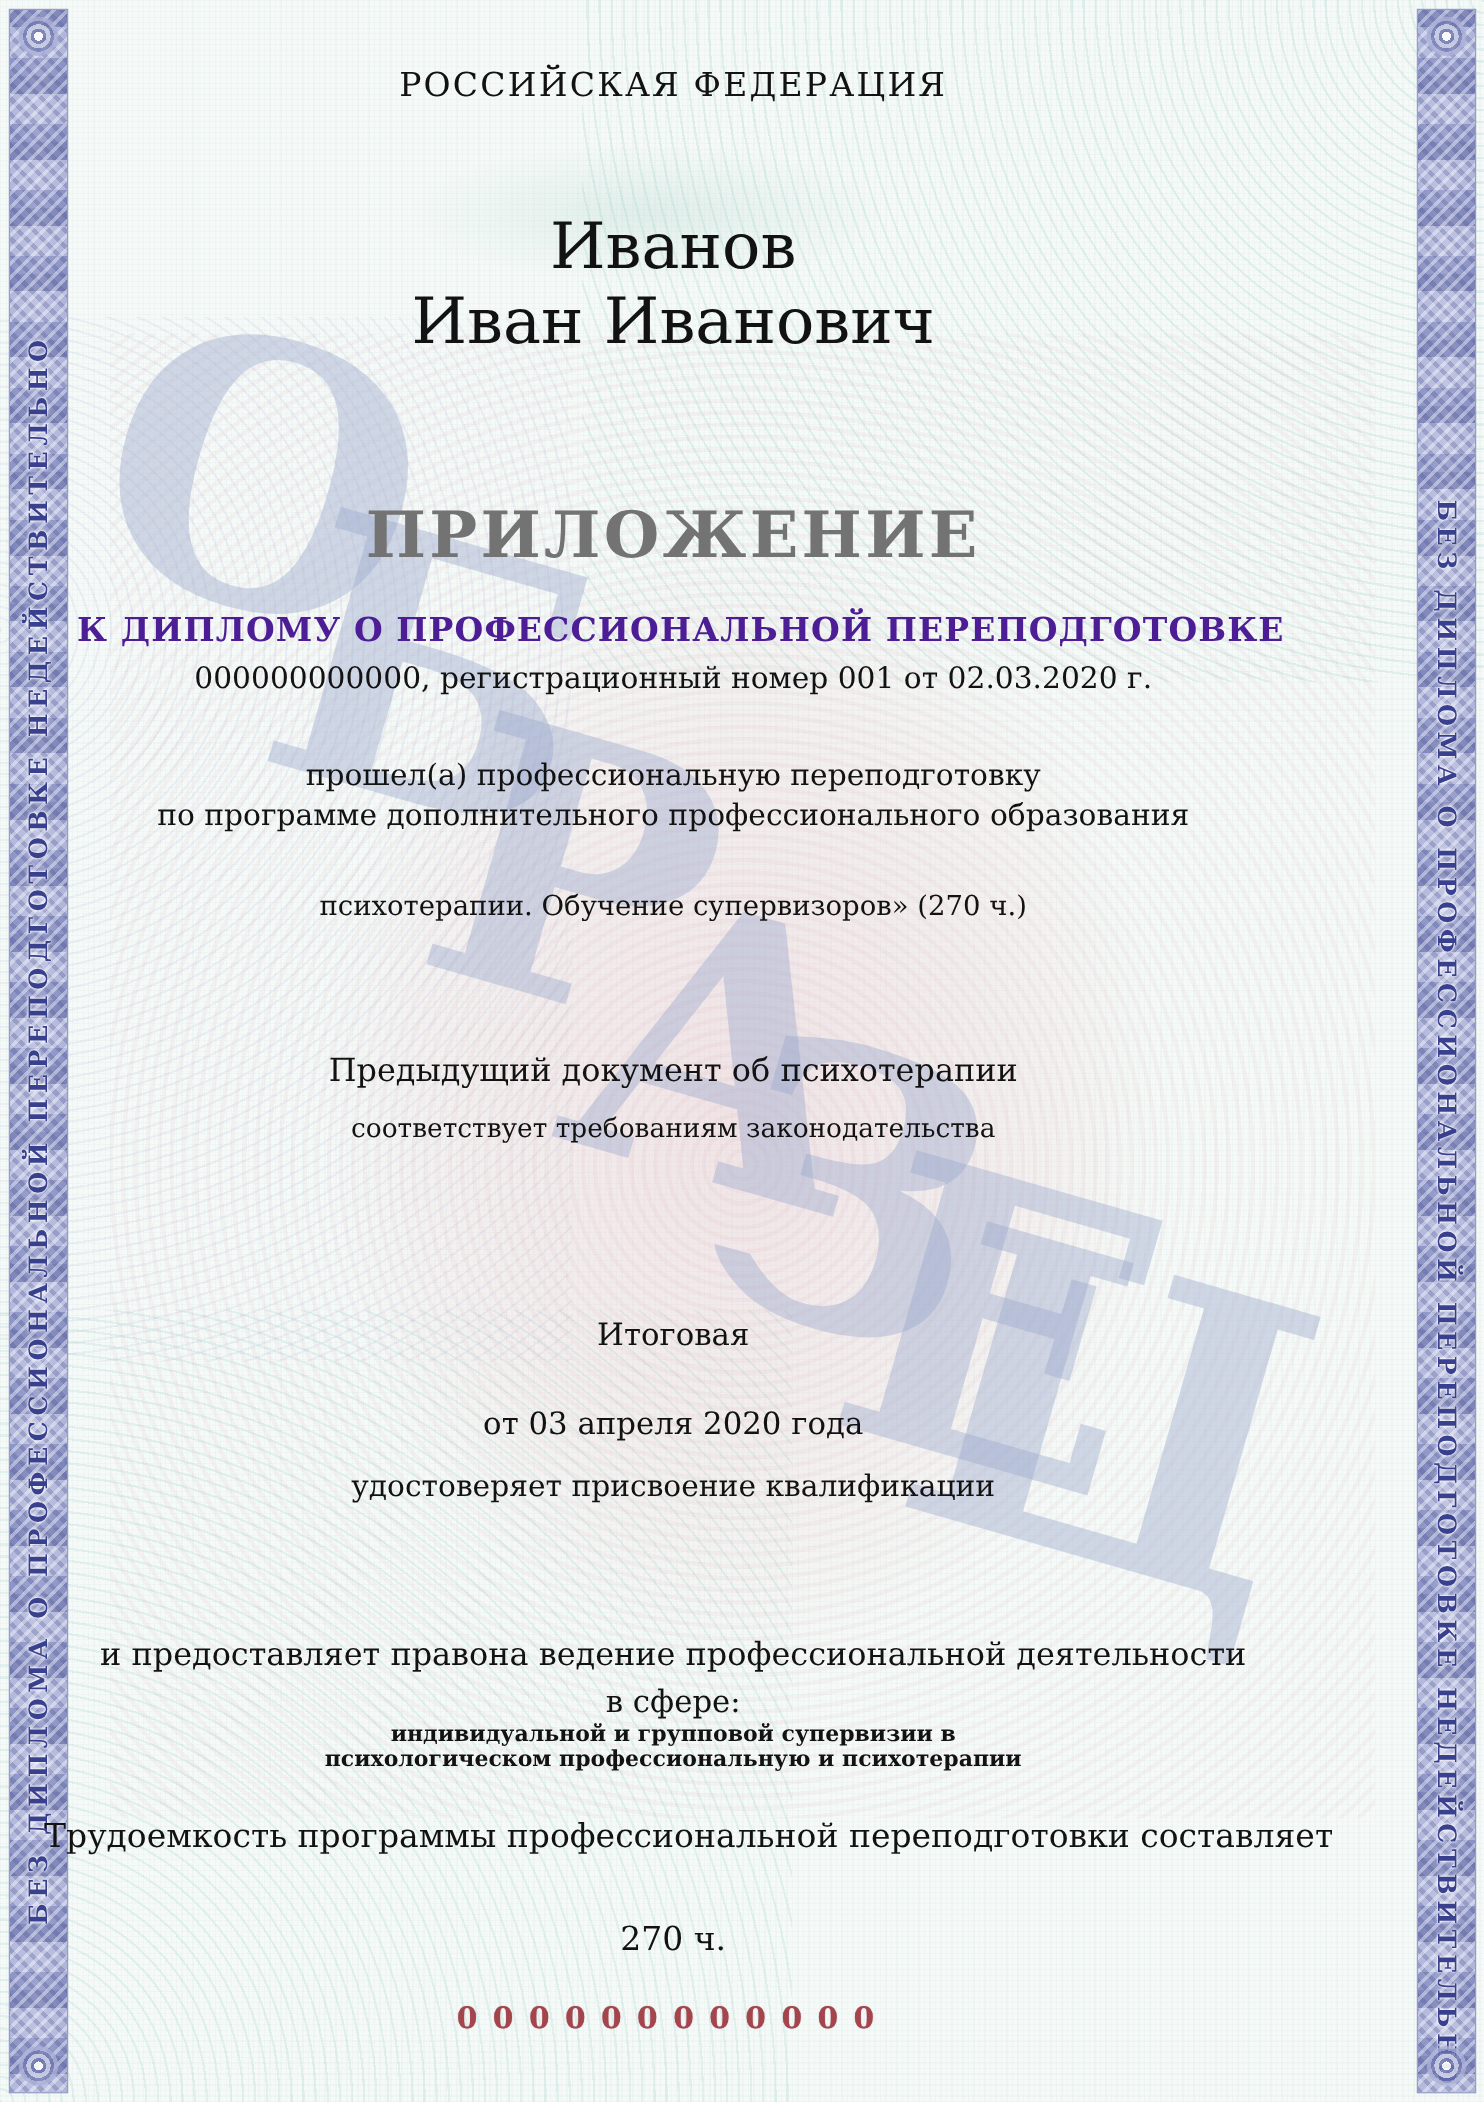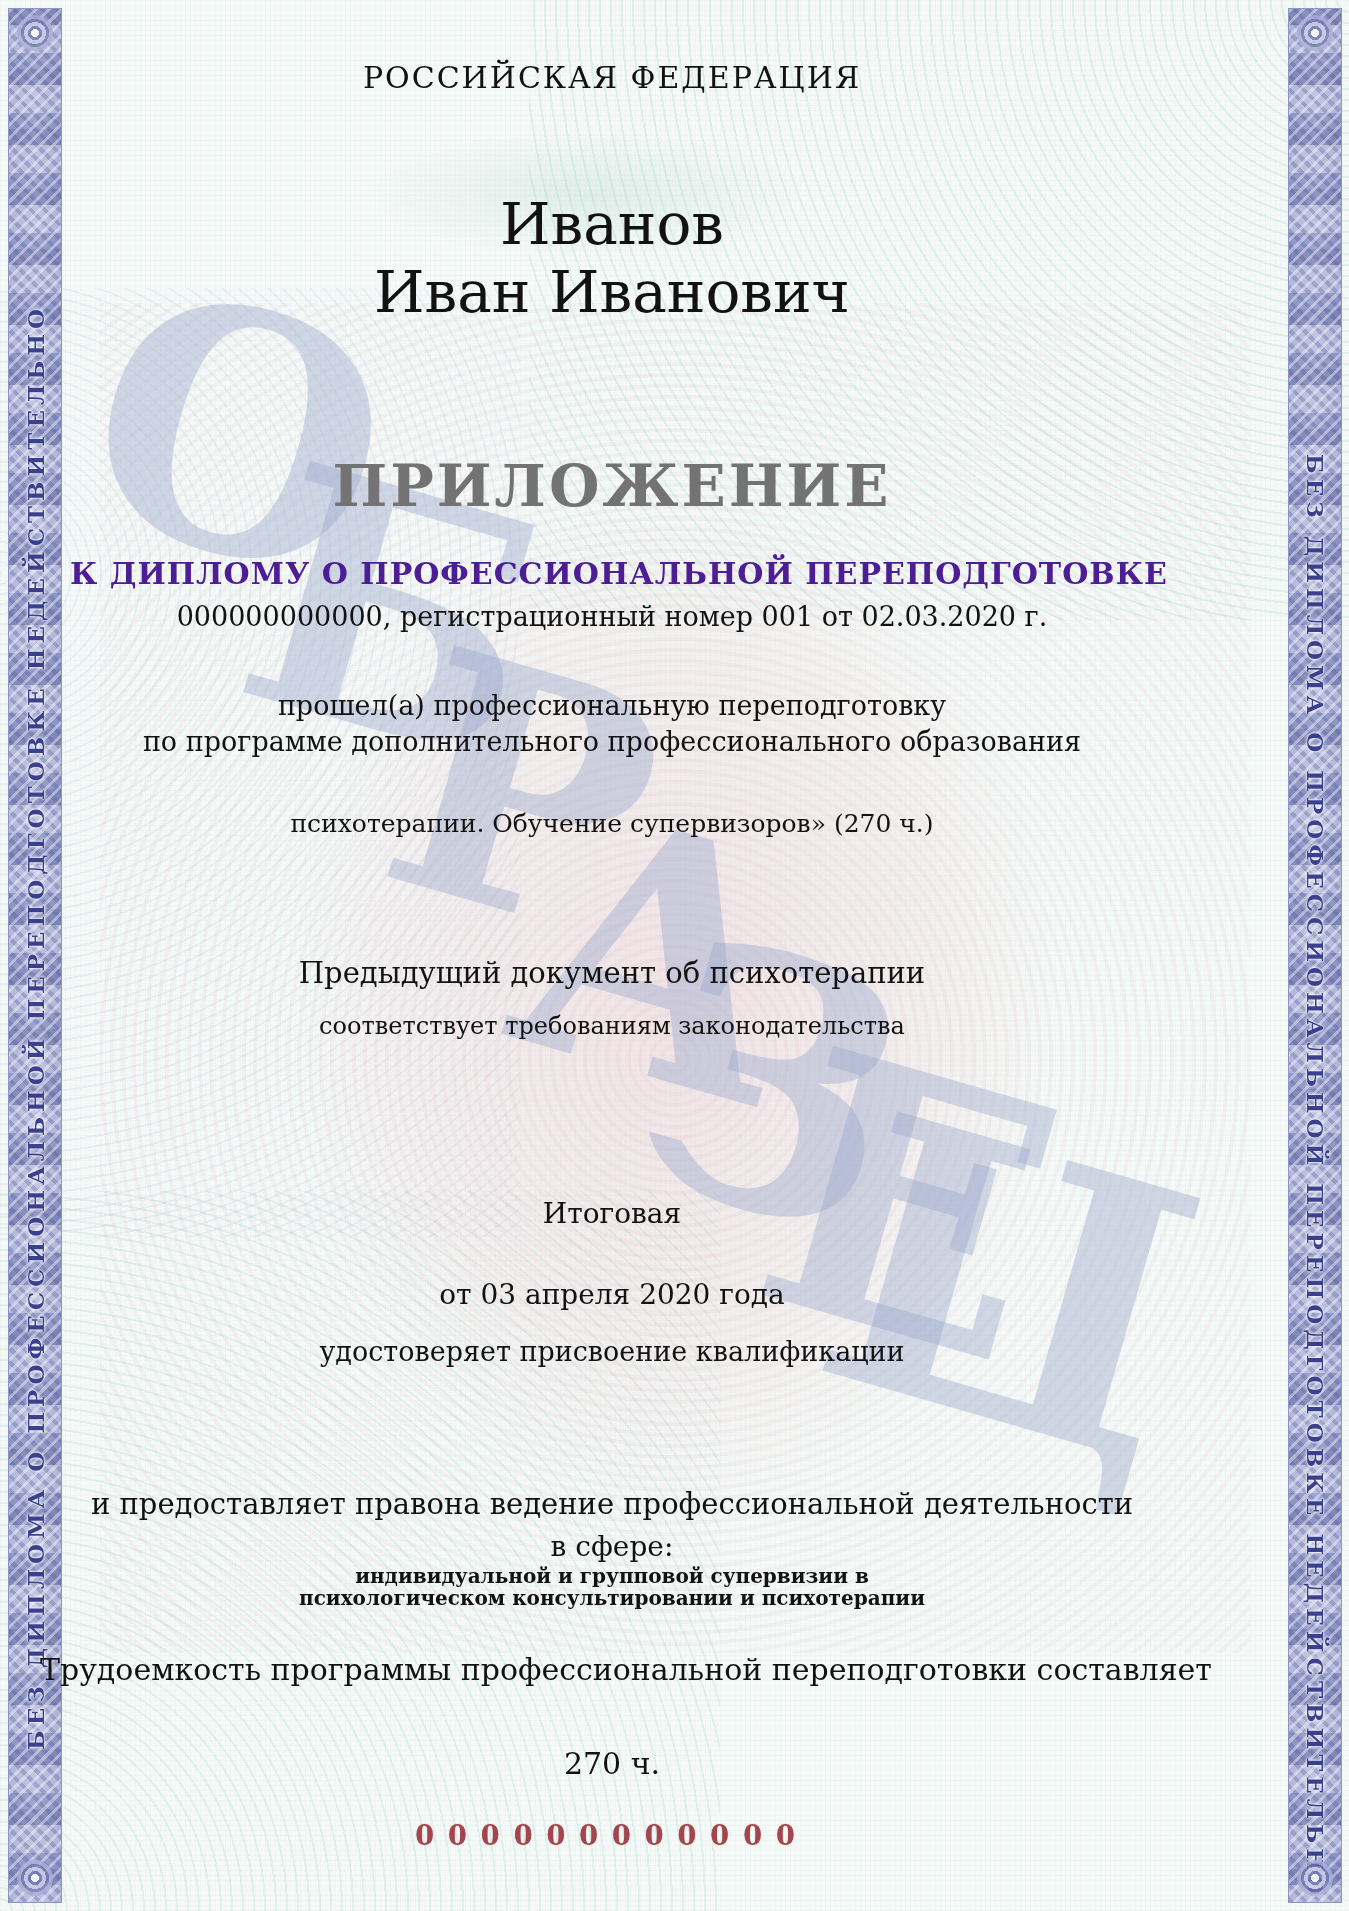--- a/index.html
+++ b/index.html
@@ -165,18 +165,18 @@
   <div class="tb passed2">по программе дополнительного профессионального образования</div>
   <div class="tb prog2">психотерапии. Обучение супервизоров» (270 ч.)</div>
   <div class="tb prev1">Предыдущий документ об психотерапии</div>
   <div class="tb prev2">соответствует требованиям законодательства</div>
   <div class="tb comm1">Итоговая</div>
   <div class="tb commdate">от 03 апреля 2020 года</div>
   <div class="tb qual">удостоверяет присвоение квалификации</div>
   <div class="tb rights">и предоставляет правона ведение профессиональной деятельности</div>
   <div class="tb sphere">в сфере:</div>
   <div class="tb sphere1">индивидуальной и групповой супервизии в</div>
-  <div class="tb sphere2">психологическом консультировании и психотерапии</div>
+  <div class="tb sphere2">психологическом профессиональную и психотерапии</div>
   <div class="tb workload">Трудоемкость программы профессиональной переподготовки составляет</div>
   <div class="tb hours">270 ч.</div>
   <div class="tb serial">000000000000</div>
 
 </div>
 
 </body></html>

